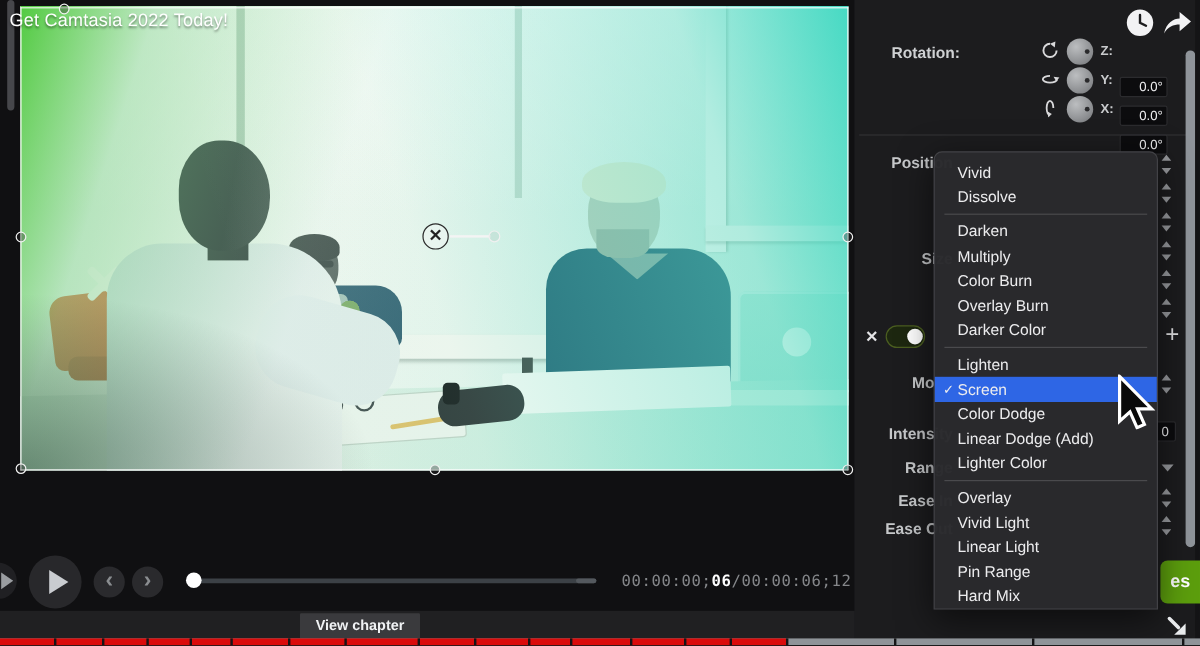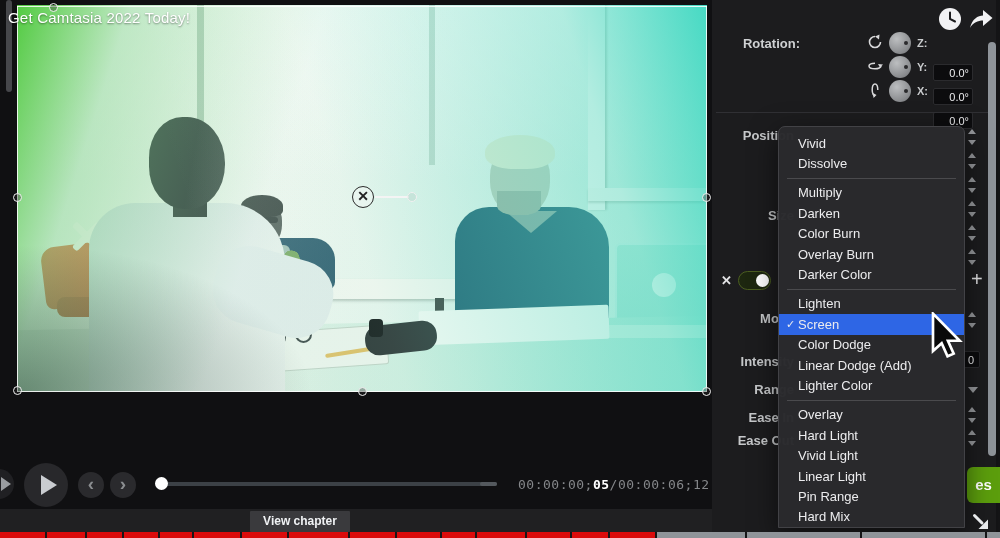--- a/index.html
+++ b/index.html
@@ -305,25 +305,25 @@
         <span class="check"></span>
         <span>Vivid</span>
       </div>
       <div class="menu-item">
         <span class="check"></span>
         <span>Dissolve</span>
       </div>
       <div class="menu-divider"></div>
       <div class="menu-item">
         <span class="check"></span>
+        <span>Darken</span>
+      </div>
+      <div class="menu-item">
+        <span class="check"></span>
         <span>Multiply</span>
-      </div>
-      <div class="menu-item">
-        <span class="check"></span>
-        <span>Darken</span>
       </div>
       <div class="menu-item">
         <span class="check"></span>
         <span>Color Burn</span>
       </div>
       <div class="menu-item">
         <span class="check"></span>
         <span>Overlay Burn</span>
       </div>
       <div class="menu-item">
@@ -348,24 +348,20 @@
         <span>Linear Dodge (Add)</span>
       </div>
       <div class="menu-item">
         <span class="check"></span>
         <span>Lighter Color</span>
       </div>
       <div class="menu-divider"></div>
       <div class="menu-item">
         <span class="check"></span>
         <span>Overlay</span>
-      </div>
-      <div class="menu-item">
-        <span class="check"></span>
-        <span>Hard Light</span>
       </div>
       <div class="menu-item">
         <span class="check"></span>
         <span>Vivid Light</span>
       </div>
       <div class="menu-item">
         <span class="check"></span>
         <span>Linear Light</span>
       </div>
       <div class="menu-item">
@@ -383,21 +379,21 @@
     </div>
   <div class="pb-circle" id="pb-play">
       <div class="tri"></div>
     </div>
   <div class="pb-circle" id="pb-prev">‹</div>
   <div class="pb-circle" id="pb-next">›</div>
   <div id="track">
       <div class="cap"></div>
     </div>
   <div id="knob"></div>
-  <div id="tc"><span>00:00:00;</span><b>05</b><span>/00:00:06;12</span></div>
+  <div id="tc"><span>00:00:00;</span><b>06</b><span>/00:00:06;12</span></div>
 
   <div id="chapterbar"></div>
   <div id="chapterlbl">View chapter</div>
 
   <div id="progress">
       <div class="red" style="width: 655px;"></div>
       <div class="gap" style="left: 45px;"></div>
       <div class="gap" style="left: 85px;"></div>
       <div class="gap" style="left: 122px;"></div>
       <div class="gap" style="left: 158px;"></div>

